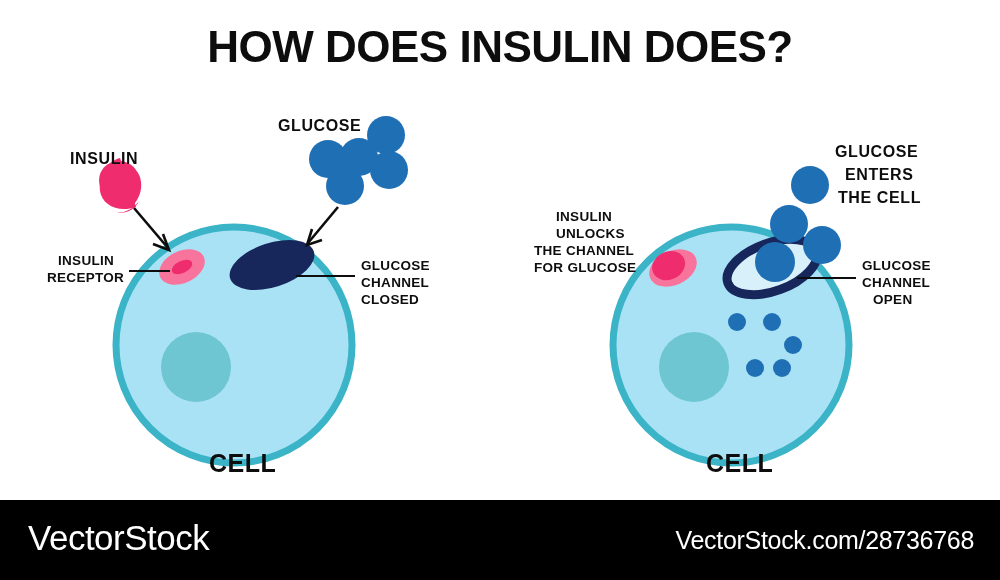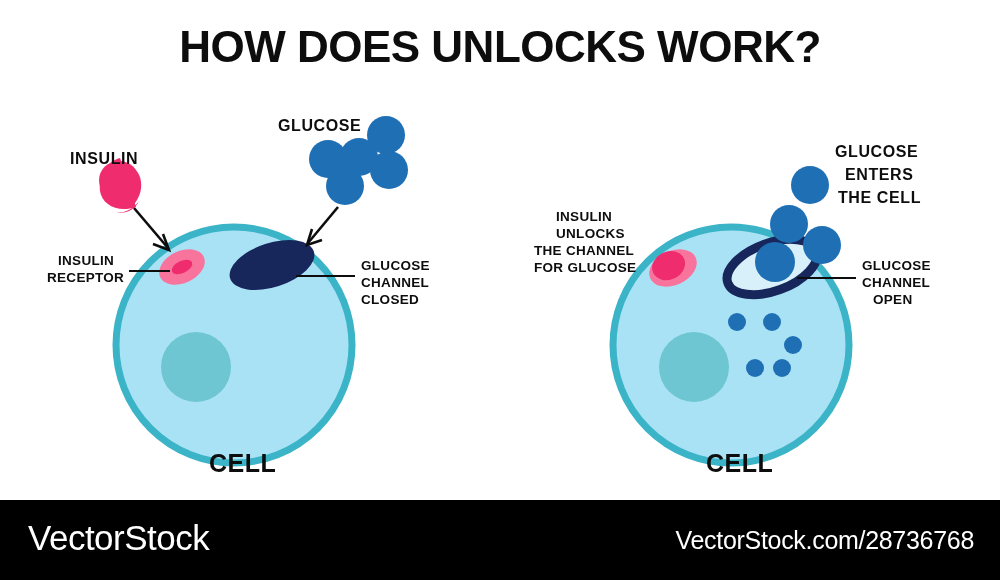--- a/index.html
+++ b/index.html
@@ -80,21 +80,21 @@
     font-size: 25px;
     letter-spacing: -0.3px;
     font-weight: 400;
   }
 </style>
 </head>
 <body>
 
 <div id="stage">
 
-  <div id="title">HOW DOES UNLOCKS WORK?</div>
+  <div id="title">HOW DOES INSULIN DOES?</div>
 
   <svg id="diagram" viewBox="0 0 1000 500">
 
     <g>
 
       <circle cx="234" cy="345" r="118" fill="#a9e2f5" stroke="#3cb4c8" stroke-width="7"></circle>
 
       <circle cx="196" cy="367" r="35" fill="#6dc6d2"></circle>
 
       <g transform="rotate(-25 182 267)">

